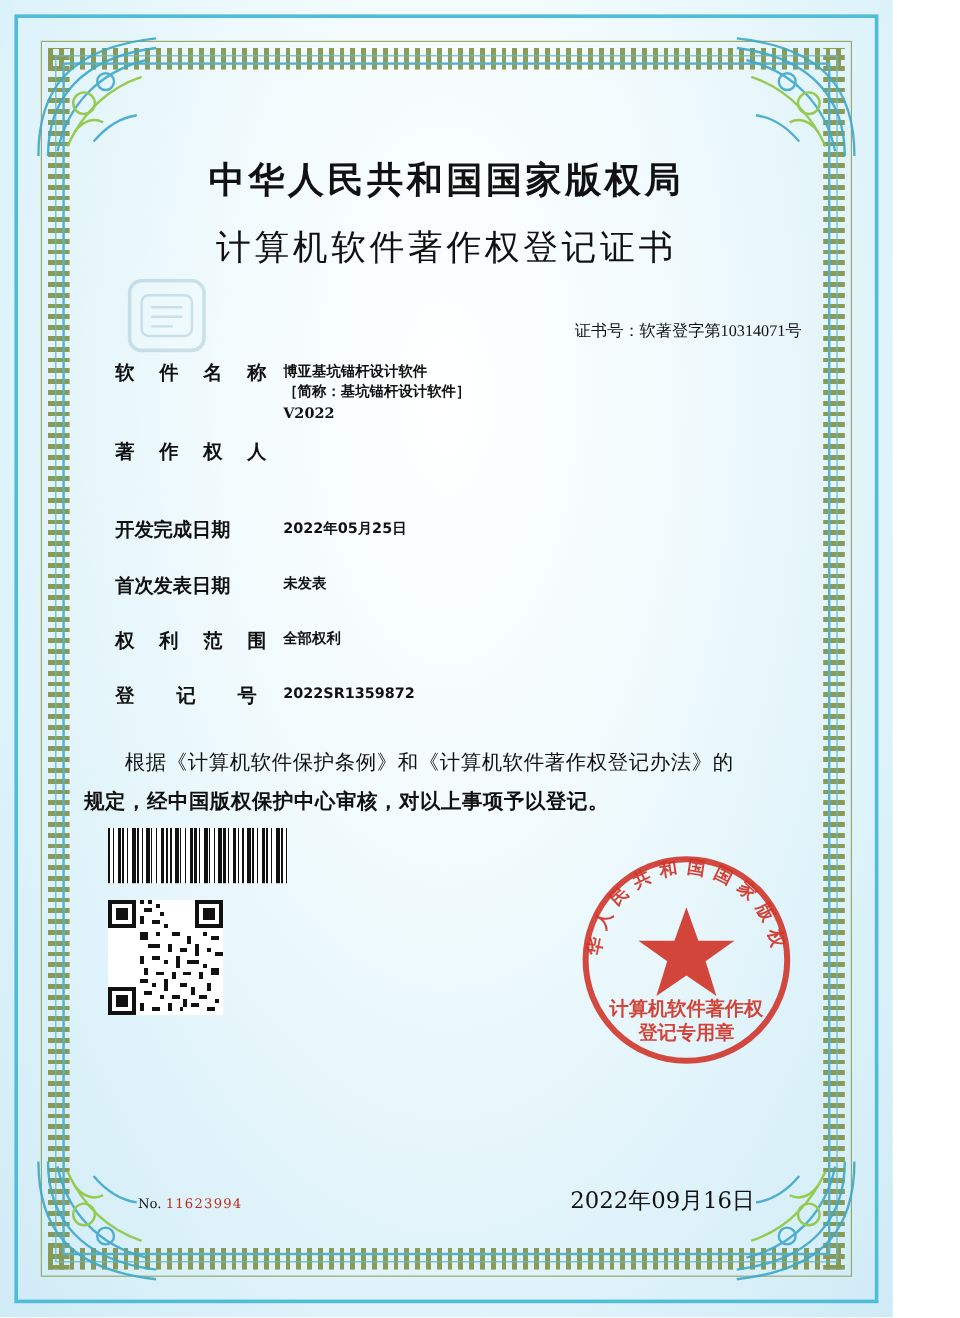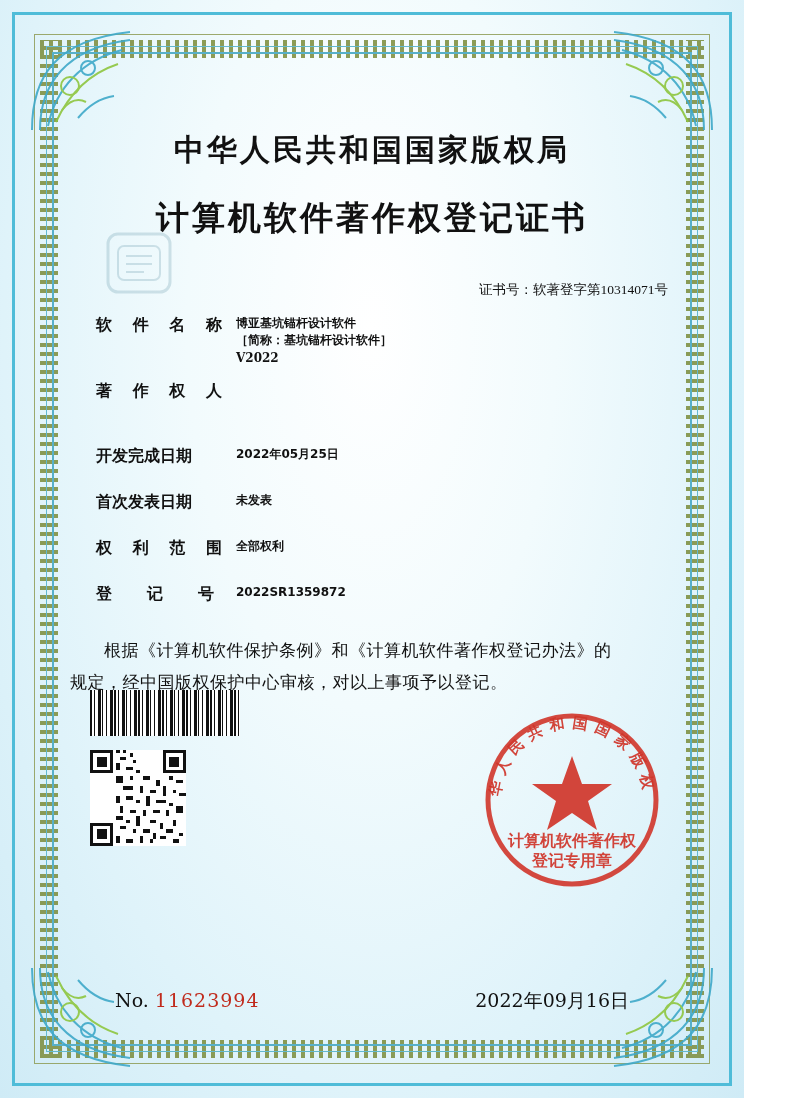--- a/index.html
+++ b/index.html
@@ -95,25 +95,25 @@
     text-align: center;
     font-size: 30px;
     font-weight: bold;
     letter-spacing: 3px;
     color: #111;
     margin-top: 30px;
     font-family: "DejaVu Serif", serif;
   }
   .title-sub {
     text-align: center;
-    font-size: 33px;
-    font-weight: bold;
+    font-size: 29px;
+    font-weight: normal;
     letter-spacing: 3px;
     color: #111;
-    margin-top: 25px;
+    margin-top: 16px;
     font-family: "DejaVu Serif", serif;
   }
 
   .cert-no {
     text-align: right;
     font-size: 13.5px;
     color: #111;
     margin-top: 40px;
     padding-right: 6px;
     font-family: Liberation Serif, serif;
@@ -158,21 +158,21 @@
 
   .paragraph {
     margin-top: 30px;
     font-size: 17px;
     color: #111;
     line-height: 1.85;
     letter-spacing: .5px;
     font-family: "DejaVu Serif", serif;
   }
   .paragraph .p1 { text-indent: 34px; display: block; }
-  .paragraph .p2 { display: block; }
+  .paragraph .p2 { display: block; font-weight: bold; }
 
   
   .codes {
     position: absolute;
     left: 90px;
     top: 690px;
   }
   .barcode {
     width: 150px;
     height: 46px;
@@ -202,21 +202,21 @@
 
   .footer {
     position: absolute;
     left: 70px; right: 70px;
     bottom: 84px;
     display: flex;
     justify-content: space-between;
     align-items: baseline;
   }
   .footer .serial {
-    font-size: 19px;
+    font-size: 11px;
     color: #111;
     font-family: "DejaVu Serif", serif;
     padding-left: 45px;
   }
   .footer .serial .num { color: #c02a1c; letter-spacing: 1px; }
   .footer .date {
     font-size: 19px;
     color: #111;
     font-family: "DejaVu Serif", serif;
     padding-right: 45px;

